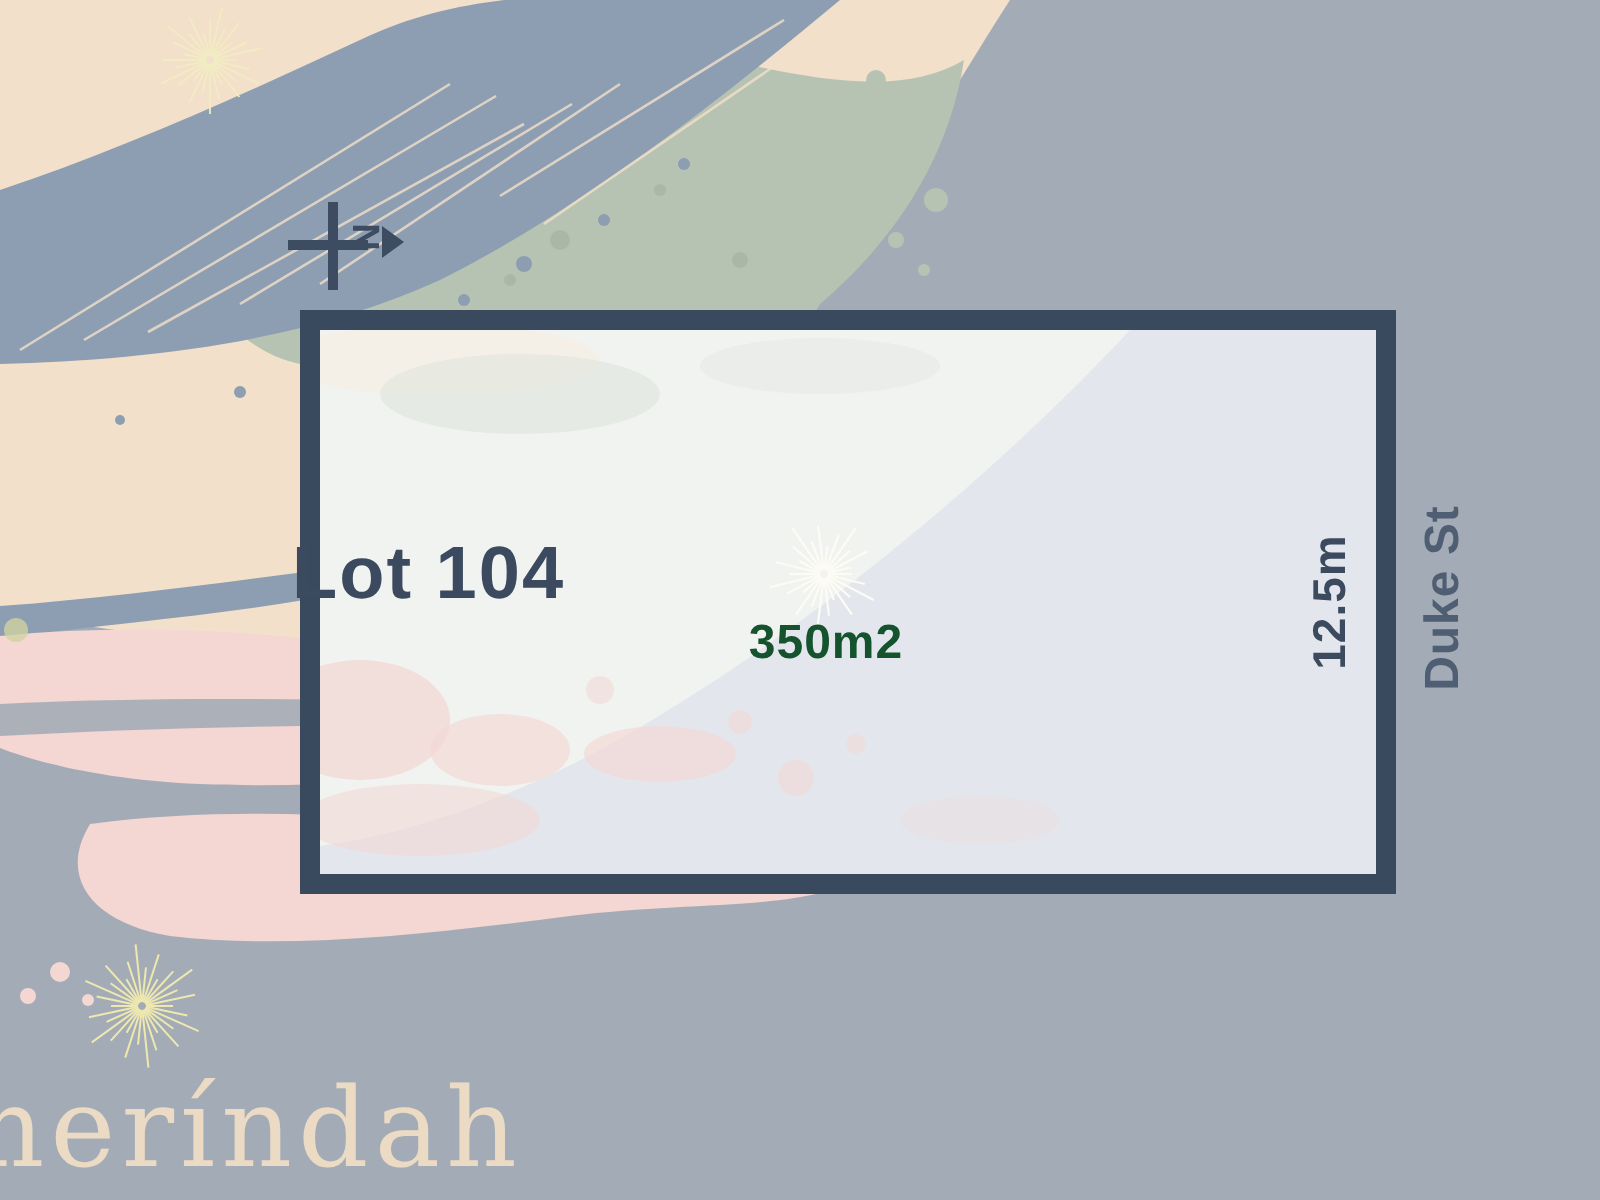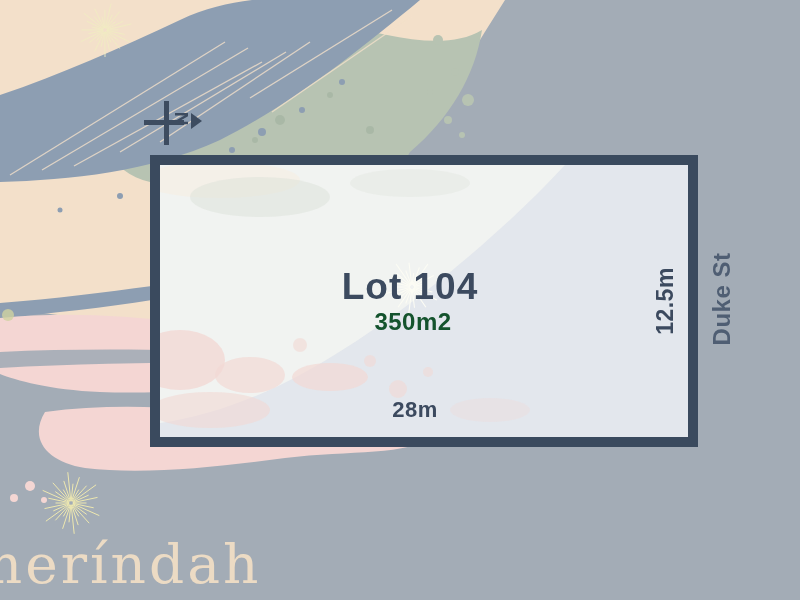--- a/index.html
+++ b/index.html
@@ -29,21 +29,21 @@
     border-top:8px solid transparent;border-bottom:8px solid transparent;
     border-left:11px solid #3d4c60;
   }
   
   .lot{
     position:absolute;left:150px;top:155px;width:548px;height:292px;
     box-sizing:border-box;border:10px solid #3a4a5e;
   }
   .lot .fillart{position:absolute;left:0;top:0;width:100%;height:100%;}
   .lot-title{
-    position:absolute;left:-14px;top:101px;width:528px;text-align:center;
+    position:absolute;left:-14px;top:101px;width:528px;
     font-size:37px;font-weight:bold;color:#3c4a5f;letter-spacing:1px;
   }
   .lot-area{
     position:absolute;left:-11px;top:143px;width:528px;text-align:center;
     font-size:24px;font-weight:bold;color:#14532d;letter-spacing:0.5px;
   }
   .dim-front{
     position:absolute;left:-9px;top:232px;width:528px;text-align:center;
     font-size:22px;font-weight:bold;color:#3c4a5f;letter-spacing:0.5px;
   }
@@ -255,19 +255,18 @@
           <line x1="0.7" y1="-1.9" x2="7.4" y2="-19.6"></line>
           <line x1="1.1" y1="-1.6" x2="15.9" y2="-23.0"></line>
           <line x1="1.5" y1="-1.3" x2="13.1" y2="-11.6"></line>
           <line x1="1.8" y1="-0.9" x2="21.7" y2="-11.4"></line>
           <line x1="1.9" y1="-0.5" x2="13.6" y2="-3.4"></line>
         </g>
     </svg>
 
     <div class="lot-title">Lot 104</div>
     <div class="lot-area">350m2</div>
-    <div class="dim-front">28m</div>
     <div class="dim-side">12.5m</div>
   </div>
 
   <div class="street">Duke St</div>
 
 </div>
 
 </body></html>

